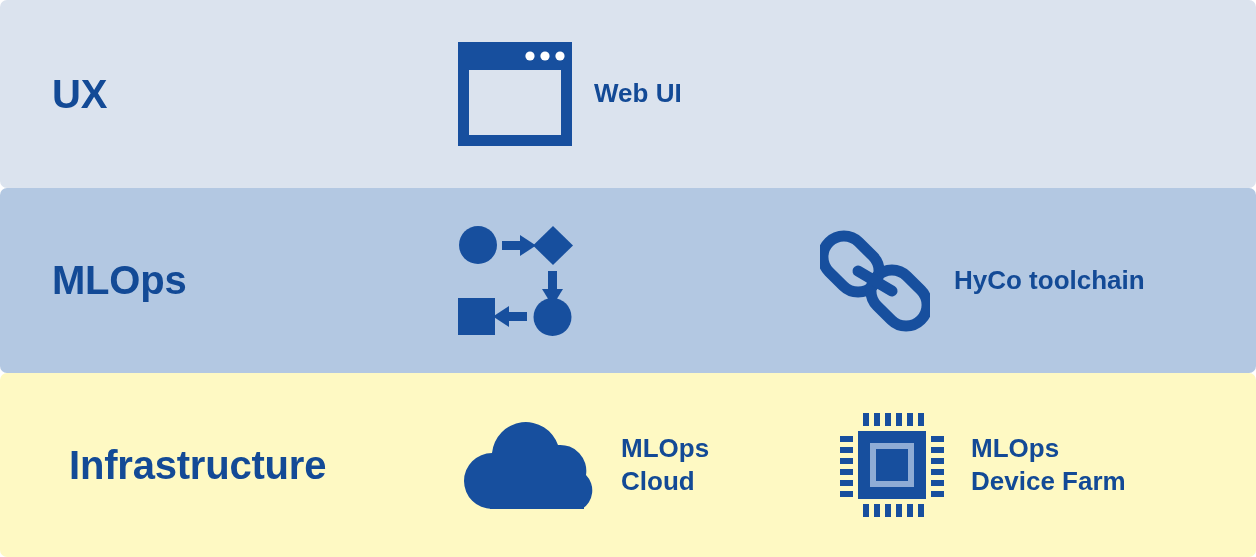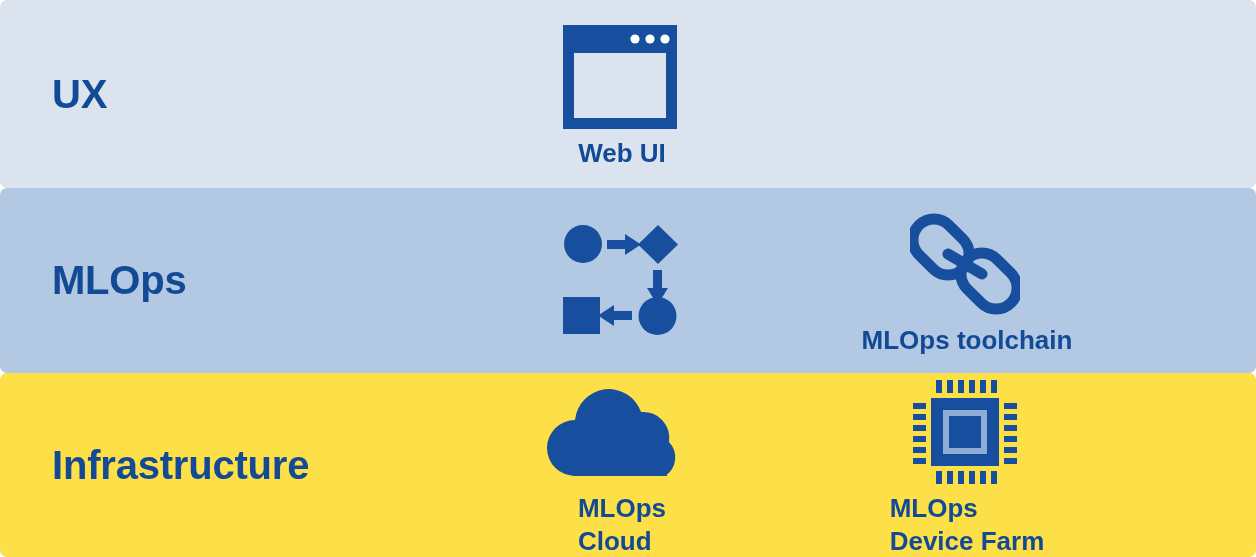--- a/index.html
+++ b/index.html
@@ -19,21 +19,21 @@
   .band {
     position: relative;
     display: flex;
     align-items: center;
     width: 100%;
     box-sizing: border-box;
     border-radius: 7px;
   }
   .band-ux          { height: 188px; background: #dbe3ee; }
   .band-mlops       { height: 185px; background: #b3c8e2; }
-  .band-infra       { height: 184px; background: #fde047; }
+  .band-infra       { height: 184px; background: #fef9c3; padding-left: 17px; }
 
   .layer-label {
     flex: 0 0 auto;
     width: 440px;
     padding-left: 52px;
     box-sizing: border-box;
     color: #134a96;
     font-weight: bold;
     letter-spacing: -0.2px;
   }
@@ -42,21 +42,20 @@
   .band-infra .layer-label { font-size: 40px; }
 
   .items {
     flex: 1 1 auto;
     display: flex;
     align-items: center;
   }
   .item {
     display: flex;
     align-items: center;
-    flex-direction: column;
   }
   .item-ux-1    { width: 360px; }
   .item-ux-2    { width: 330px; }
   .item-ml-1    { width: 360px; }
   .item-ml-2    { width: 330px; }
   .item-in-1    { width: 360px; }
   .item-in-2    { width: 330px; }
 
   .icon-box {
     flex: 0 0 auto;
@@ -149,21 +148,21 @@
       <div class="item item-ml-2">
         <div class="icon-box icon-chain">
           <svg width="110" height="112" viewBox="0 0 110 112">
             <g fill="none" stroke="#174f9e" stroke-width="11" stroke-linecap="round" stroke-linejoin="round">
               <rect x="10" y="8" width="42" height="62" rx="21" transform="rotate(-45 31 39)"></rect>
               <rect x="58" y="42" width="42" height="62" rx="21" transform="rotate(-45 79 73)"></rect>
               <line x1="38" y1="46" x2="72" y2="66"></line>
             </g>
           </svg>
         </div>
-        <div class="item-label">MLOps toolchain</div>
+        <div class="item-label">HyCo toolchain</div>
       </div>
 
     </div>
   </div>
 
   <div class="band band-infra">
     <div class="layer-label">Infrastructure</div>
     <div class="items">
 
       <div class="item item-in-1">

